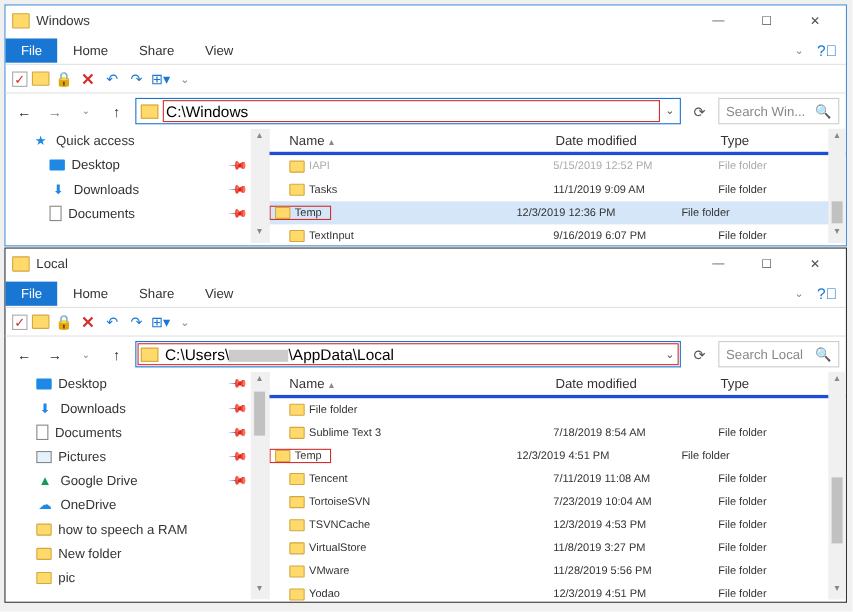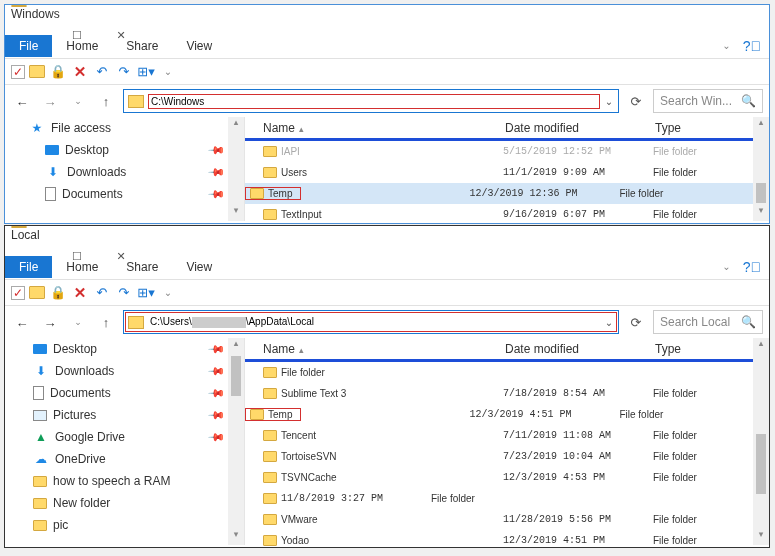--- a/index.html
+++ b/index.html
@@ -2,21 +2,21 @@
 <html><head>
 <meta charset="utf-8">
 <style>
 * { margin: 0; padding: 0; box-sizing: border-box; font-family: "Segoe UI", Arial, sans-serif; }
 body { width: 775px; height: 556px; background: #f0f0f0; position: relative; overflow: hidden; }
 
 .win { position: absolute; background: #fff; border: 1px solid #4a90d9; }
 .win1 { left: 4px; top: 4px; width: 766px; height: 220px; }
 .win2 { left: 4px; top: 225px; width: 766px; height: 323px; border-color: #333; }
 
-.titlebar { display: flex; align-items: flex-start; height: 28px; padding: 0 6px; flex-direction: column; }
+.titlebar { display: flex; align-items: center; height: 28px; padding: 0 6px; }
 .title-icon { width: 16px; height: 14px; background: #ffd96a; border: 1px solid #d4a840; border-radius: 1px; margin-right: 6px; }
 .title-text { font-size: 12px; color: #333; flex: 1; }
 .winbtns { display: flex; gap: 0; }
 .winbtn { width: 44px; height: 28px; display: flex; align-items: center; justify-content: center; color: #555; font-size: 11px; cursor: pointer; }
 
 .ribbon { display: flex; align-items: center; height: 26px; border-bottom: 1px solid #e1e1e1; }
 .ribbon-file { background: #1976d2; color: #fff; padding: 4px 14px; font-size: 12px; cursor: pointer; }
 .ribbon-tab { padding: 4px 14px; font-size: 12px; color: #333; cursor: pointer; }
 .ribbon-spacer { flex: 1; }
 .ribbon-help { color: #1976d2; font-size: 14px; padding: 0 8px; cursor: pointer; }
@@ -30,21 +30,21 @@
 .tbtn.lock { color: #d4a840; }
 .tbtn.red { color: #d32f2f; font-weight: bold; font-size: 15px; }
 .tbtn.blue { color: #1976d2; }
 
 .navbar { display: flex; align-items: center; height: 32px; padding: 4px 6px; gap: 6px; }
 .navbtn { width: 22px; height: 22px; display: flex; align-items: center; justify-content: center; color: #888; cursor: pointer; font-size: 13px; }
 .navbtn.active { color: #333; }
 .addrwrap { flex: 1; display: flex; align-items: center; border: 1px solid #1976d2; height: 24px; }
 .addrwrap.hl { outline: 1px solid #d32f2f; outline-offset: -3px; }
 .addr-icon { width: 16px; height: 13px; background: #ffd96a; border: 1px solid #d4a840; margin: 0 4px; flex-shrink: 0; }
-.addr-text { flex: 1; font-size: 10px; padding: 2px 2px; }
+.addr-text { flex: 1; font-size: 14px; padding: 2px 2px; }
 .addr-text.hl { border: 1px solid #d32f2f; padding: 1px 2px; }
 .addr-text .redact { background: #ccc; color: #ccc; display: inline-block; width: 54px; height: 11px; vertical-align: middle; }
 .addr-drop { width: 18px; text-align: center; color: #555; font-size: 10px; cursor: pointer; }
 .refresh { width: 22px; color: #555; cursor: pointer; text-align: center; font-size: 13px; }
 .searchbox { width: 110px; border: 1px solid #ccc; height: 24px; display: flex; align-items: center; padding: 0 6px; font-size: 12px; color: #888; }
 .searchbox span:first-child { flex: 1; white-space: nowrap; overflow: hidden; }
 
 .body { display: flex; height: calc(100% - 114px); }
 .sidebar { width: 240px; border-right: 1px solid #e5e5e5; overflow: hidden; position: relative; }
 .sb-scroll { position: absolute; right: 0; top: 0; width: 16px; height: 100%; background: #f0f0f0; display: flex; flex-direction: column; }
@@ -68,21 +68,21 @@
 .col-date { width: 150px; }
 .col-type { flex: 1; }
 .sort { color: #888; font-size: 9px; margin-left: 4px; }
 
 .list-body { overflow: hidden; }
 .row { display: flex; height: 21px; align-items: center; font-size: 10px; color: #333; cursor: pointer; }
 .row.sel { background: #d4e6f7; }
 .row.dim { color: #aaa; }
 .row .fold-icon { width: 14px; height: 11px; background: #ffd96a; border: 1px solid #d4a840; margin: 0 4px 0 18px; border-radius: 1px; flex-shrink: 0; }
 .row .nm { width: 222px; }
-.row .dt { width: 150px; font-family: Liberation Mono, monospace; }
+.row .dt { width: 150px; }
 .row .tp { flex: 1; }
 .hlbox { border: 1px solid #d32f2f; padding: 0 2px; display: inline-flex; align-items: center; }
 .ct-scroll { position: absolute; right: 0; top: 0; width: 16px; bottom: 0; background: #f0f0f0; display: flex; flex-direction: column; }
 .ct-scroll .up, .ct-scroll .dn { height: 16px; text-align: center; font-size: 9px; color: #888; cursor: pointer; }
 .ct-scroll .thumb { background: #c1c1c1; margin: 0 3px; }
 </style>
 </head>
 <body>
 
 <div class="win win1">
@@ -127,21 +127,21 @@
     <div class="refresh">⟳</div>
     <div class="searchbox">
       <span>Search Win...</span>
       <span>🔍</span>
     </div>
   </div>
   <div class="body">
     <div class="sidebar">
       <div class="sb-item">
           <span class="sb-icon star">★</span>
-          <span>File access</span>
+          <span>Quick access</span>
         </div>
       <div class="sb-item" style="padding-left:40px">
           <span class="sb-icon desktop"></span>
           <span>Desktop</span>
           <span class="pin">📌</span>
         </div>
       <div class="sb-item" style="padding-left:40px">
           <span class="sb-icon dl">⬇</span>
           <span>Downloads</span>
           <span class="pin">📌</span>
@@ -165,21 +165,21 @@
       </div>
       <div class="list-body" id="rows1">
           <div class="row dim">
             <span class="fold-icon"></span>
             <span class="nm">IAPI</span>
             <span class="dt">5/15/2019 12:52 PM</span>
             <span class="tp">File folder</span>
           </div>
           <div class="row">
             <span class="fold-icon"></span>
-            <span class="nm">Users</span>
+            <span class="nm">Tasks</span>
             <span class="dt">11/1/2019 9:09 AM</span>
             <span class="tp">File folder</span>
           </div>
           <div class="row sel">
             <span class="hlbox">
               <span class="fold-icon" style="margin-left:2px"></span>
               <span class="nm" style="width:auto;padding-right:6px">Temp</span>
             </span>
             <span style="width:168px"></span>
             <span class="dt">12/3/2019 12:36 PM</span>
@@ -337,20 +337,21 @@
             <span class="tp">File folder</span>
           </div>
           <div class="row">
             <span class="fold-icon"></span>
             <span class="nm">TSVNCache</span>
             <span class="dt">12/3/2019 4:53 PM</span>
             <span class="tp">File folder</span>
           </div>
           <div class="row">
             <span class="fold-icon"></span>
+            <span class="nm">VirtualStore</span>
             <span class="dt">11/8/2019 3:27 PM</span>
             <span class="tp">File folder</span>
           </div>
           <div class="row">
             <span class="fold-icon"></span>
             <span class="nm">VMware</span>
             <span class="dt">11/28/2019 5:56 PM</span>
             <span class="tp">File folder</span>
           </div>
           <div class="row">

